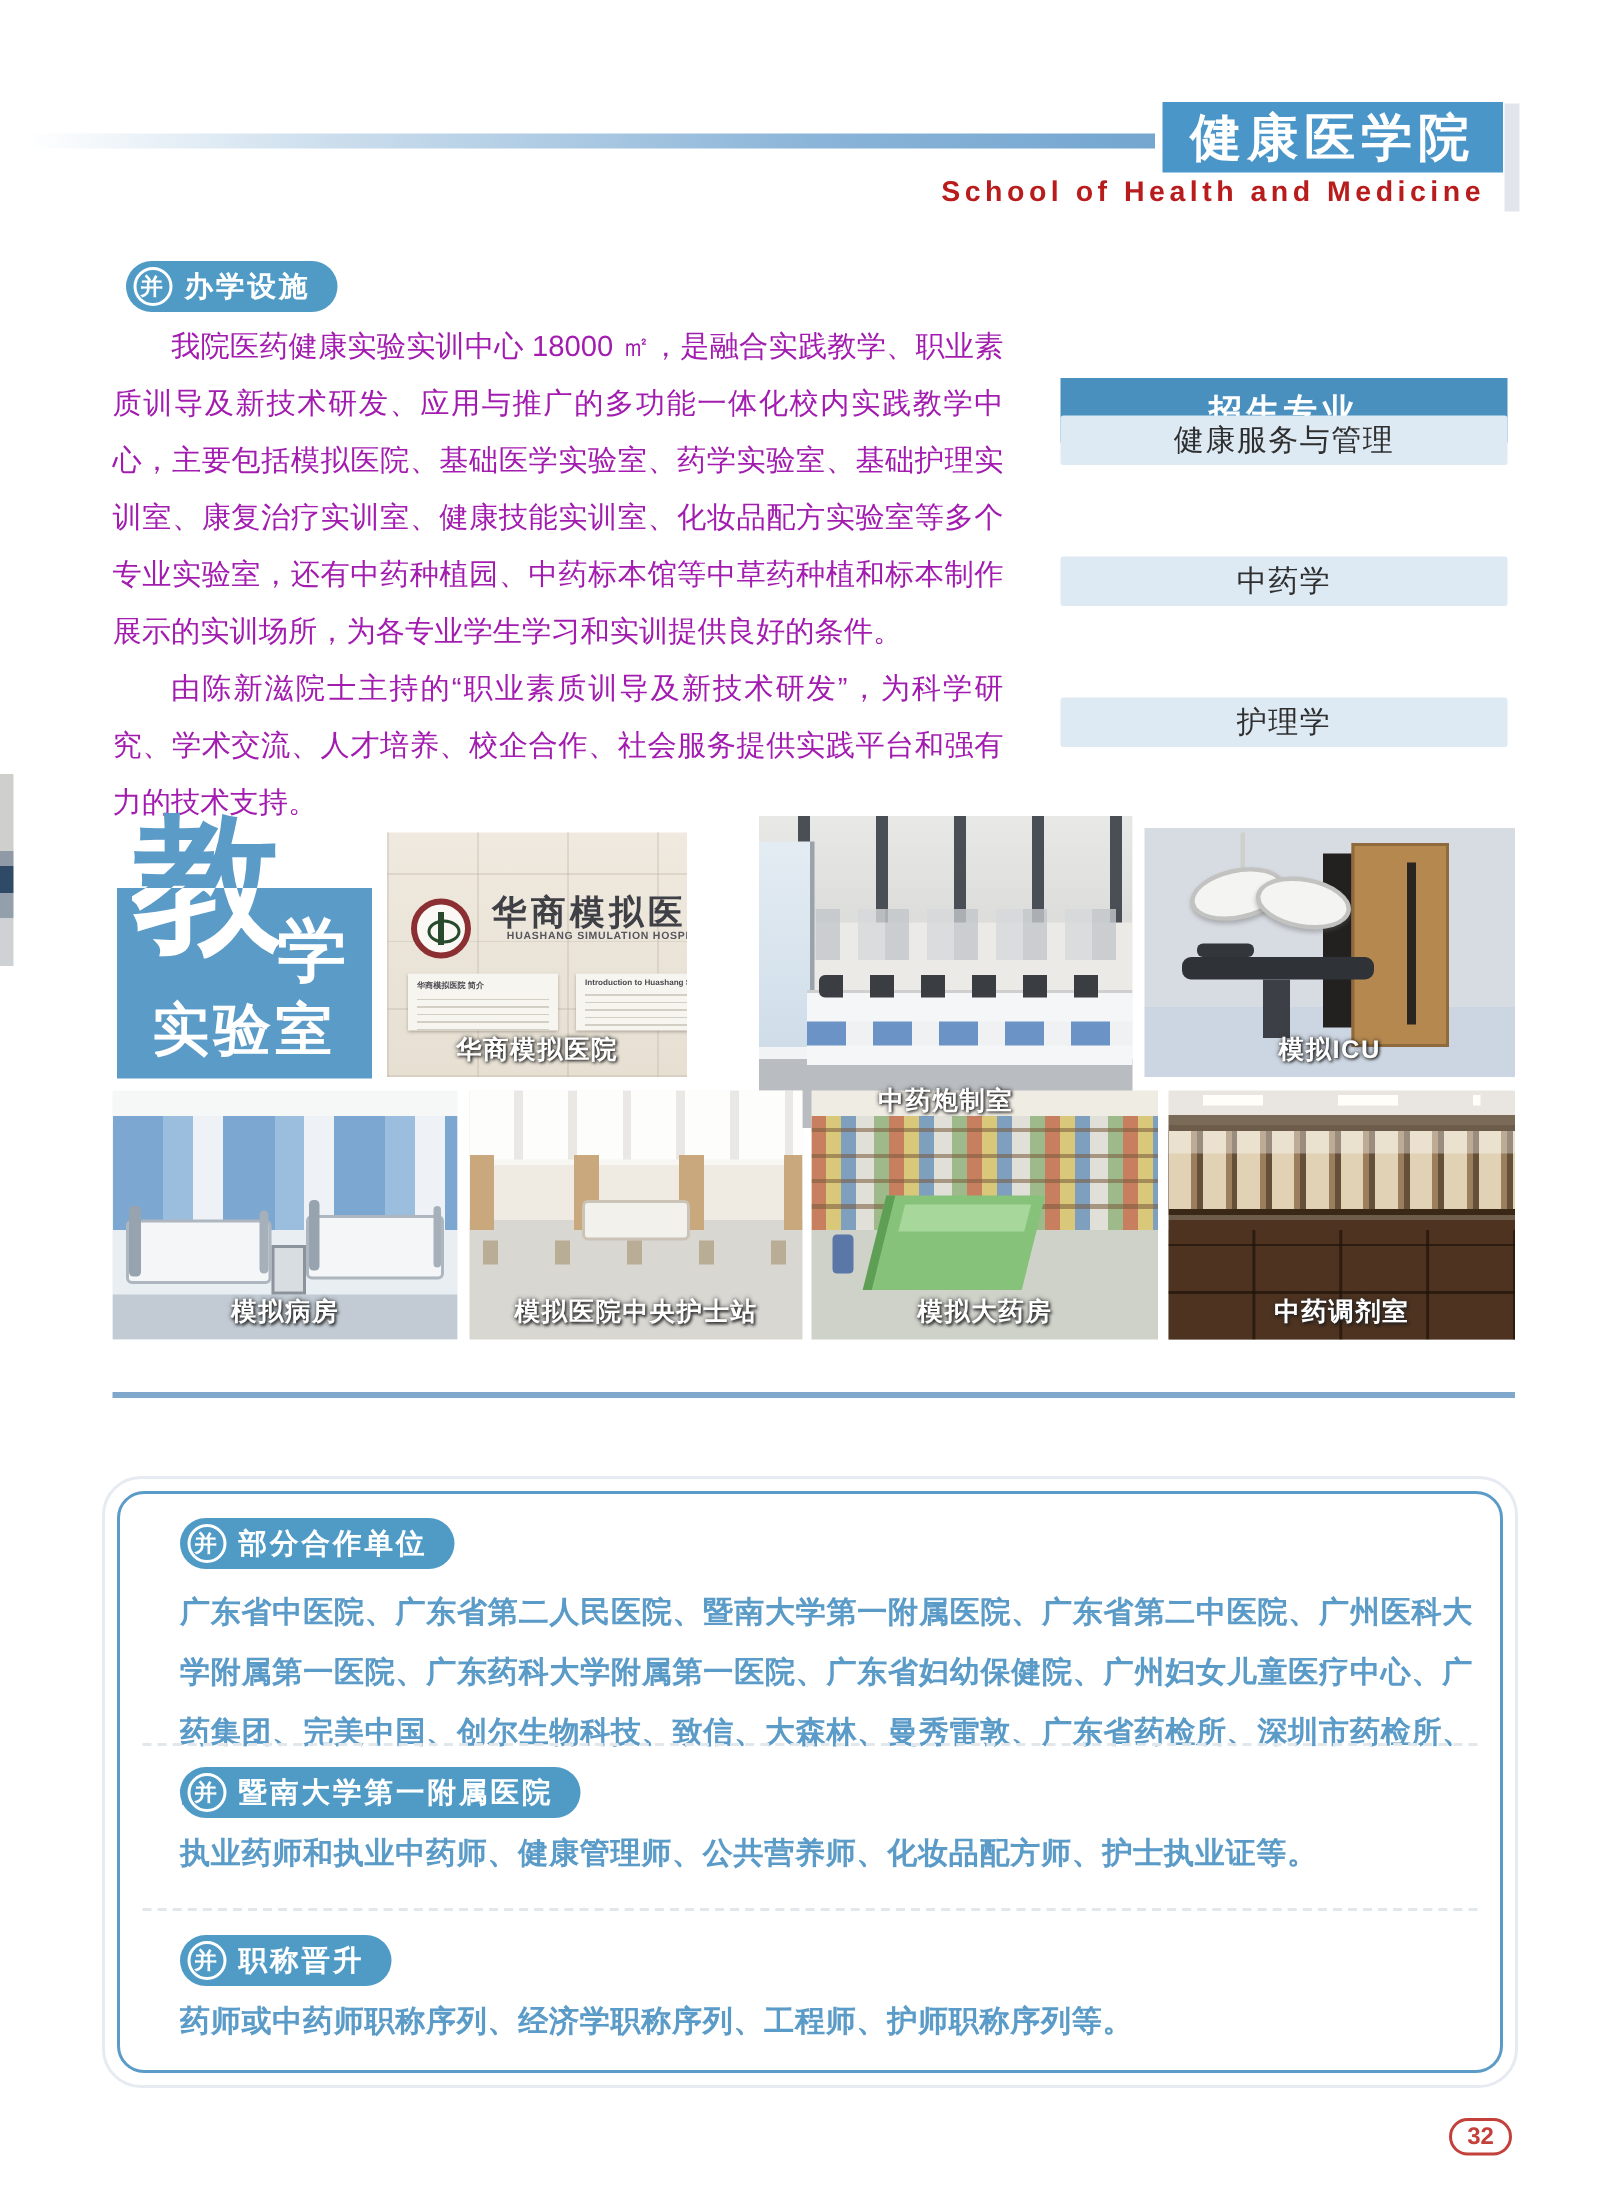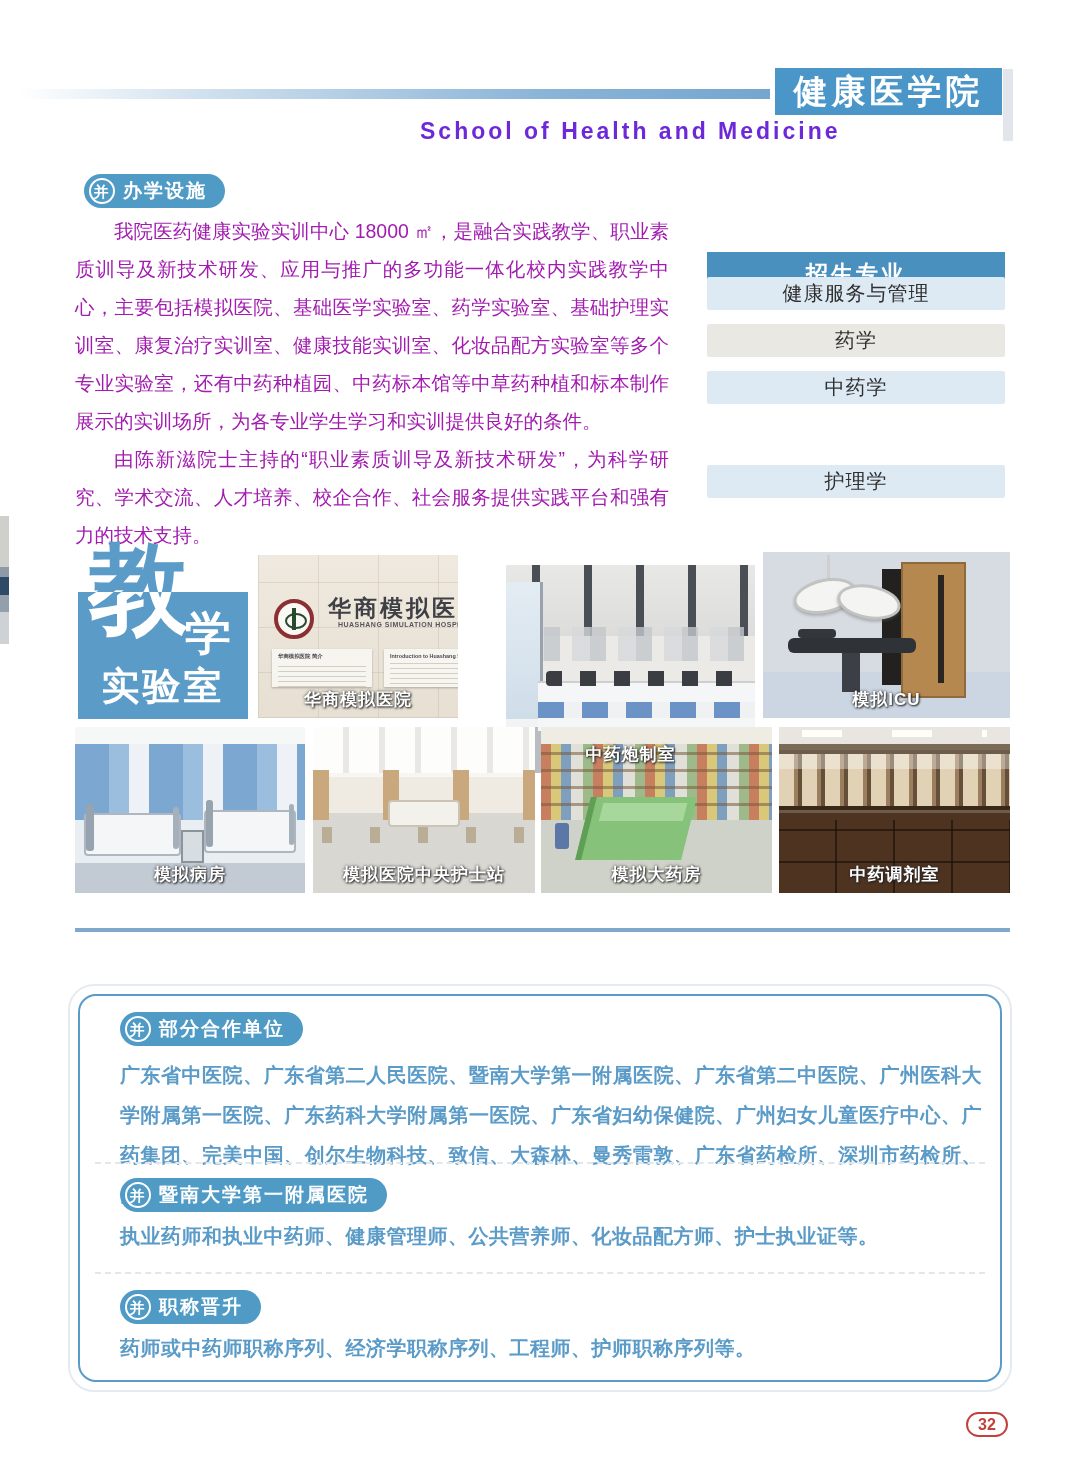--- a/index.html
+++ b/index.html
@@ -4,22 +4,22 @@
 <style>
   * { margin:0; padding:0; box-sizing:border-box; }
   body { background:#f0f0f0; font-family:"Liberation Sans","DejaVu Sans",sans-serif; }
   .page { position:relative; width:1080px; height:1466px; background:#ffffff; margin:0 auto; overflow:hidden; }
 
   
   .header-line { position:absolute; left:18px; top:89px; width:752px; height:10px;
     background:linear-gradient(90deg, rgba(255,255,255,0) 0%, #cfe0ee 25%, #8ab4d8 70%, #74a6d0 100%); }
   .title-box { position:absolute; left:775px; top:68px; width:227px; height:47px; background:#4a96c8;
     color:#fff; font-size:34px; font-weight:900; letter-spacing:4px; display:flex; align-items:center; justify-content:center; }
-  .title-en { position:absolute; left:420px; top:118px; width:570px; 
-    color:#6d28d9; font-size:23px; font-weight:bold; letter-spacing:3px; }
+  .title-en { position:absolute; left:420px; top:118px; width:570px; text-align:right;
+    color:#b91c1c; font-size:19px; font-weight:bold; letter-spacing:3px; }
   .edge-bar { position:absolute; left:1003px; top:69px; width:10px; height:72px; background:#e2e6ec; }
 
   
   .pill { position:absolute; display:inline-flex; align-items:center; gap:8px;
     background:#4f9bc6; color:#fff; border-radius:18px; padding:3px 18px 3px 5px;
     font-size:19px; font-weight:bold; letter-spacing:2px; height:34px; }
   .pill .ring { width:26px; height:26px; border:2px solid #fff; border-radius:50%;
     display:flex; align-items:center; justify-content:center; font-size:15px; font-weight:bold; line-height:1; flex:0 0 auto; }
 
   
@@ -183,21 +183,20 @@
     <span class="ring">并</span>
     <span>办学设施</span>
   </div>
   <div class="intro">
     <p>我院医药健康实验实训中心 18000 ㎡，是融合实践教学、职业素质训导及新技术研发、应用与推广的多功能一体化校内实践教学中心，主要包括模拟医院、基础医学实验室、药学实验室、基础护理实训室、康复治疗实训室、健康技能实训室、化妆品配方实验室等多个专业实验室，还有中药种植园、中药标本馆等中草药种植和标本制作展示的实训场所，为各专业学生学习和实训提供良好的条件。</p>
     <p>由陈新滋院士主持的“职业素质训导及新技术研发”，为科学研究、学术交流、人才培养、校企合作、社会服务提供实践平台和强有力的技术支持。</p>
   </div>
 
   <div class="majors-header">招生专业</div>
   <div class="major-item major-blue" style="top:277px;">健康服务与管理</div>
-  <div class="major-item major-gray" style="top:324px;">药学</div>
   <div class="major-item major-blue" style="top:371px;">中药学</div>
   <div class="major-item major-blue" style="top:465px;">护理学</div>
 
   <div class="jiao-block">
     <div class="jiao-box"></div>
     <span class="jiao-char jiao-blue">教</span>
     <span class="jiao-char jiao-white">教</span>
     <span class="jiao-small">学</span>
     <div class="jiao-line2">实验室</div>
   </div>
@@ -210,21 +209,21 @@
       <div class="ptitle">华商模拟医院 简介</div>
       <div class="plines"></div>
     </div>
     <div class="p1-panel p1-panel-r">
       <div class="ptitle">Introduction to Huashang Simulation Hospital</div>
       <div class="plines"></div>
     </div>
     <div class="caption">华商模拟医院</div>
   </div>
 
-  <div class="photo p2" style="left:506px; top:565px; width:249px; height:208px;">
+  <div class="photo p2" style="left:506px; top:544px; width:249px; height:208px;">
     <div class="p2-pipes"></div>
     <div class="p2-hoods"></div>
     <div class="p2-window"></div>
     <div class="p2-bench"></div>
     <div class="p2-woks"></div>
     <div class="caption">中药炮制室</div>
   </div>
 
   <div class="photo p3" style="left:763px; top:552px; width:247px; height:166px;">
     <div class="p3-dark"></div>

